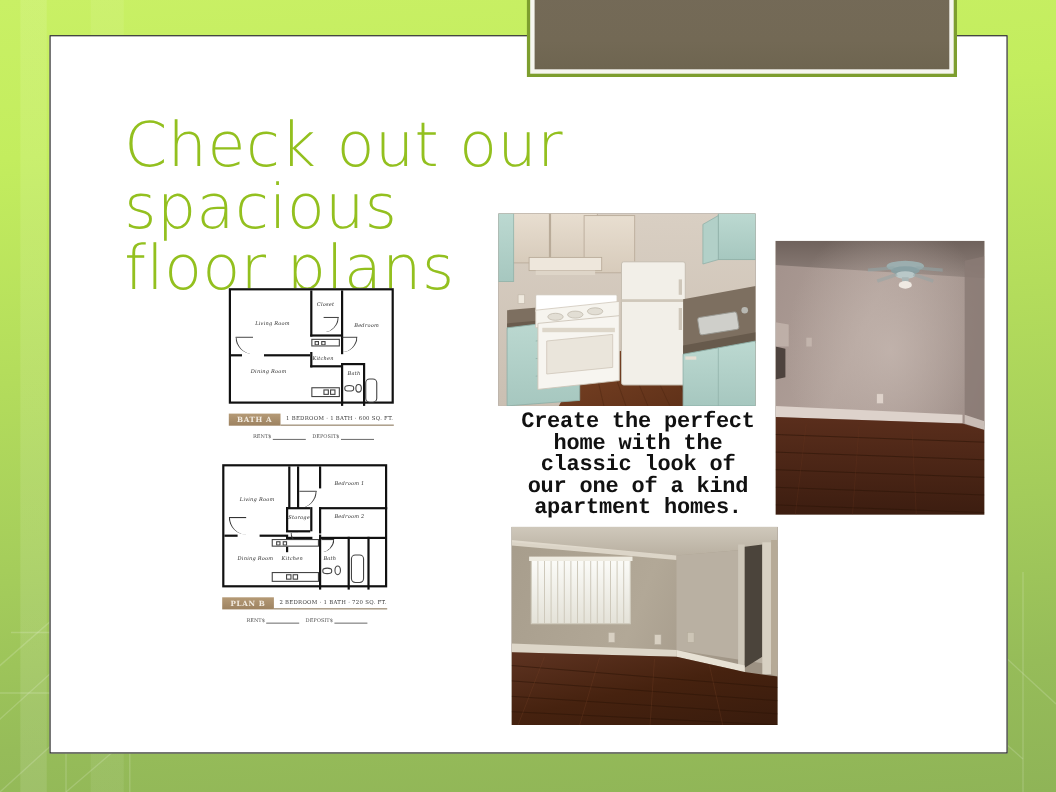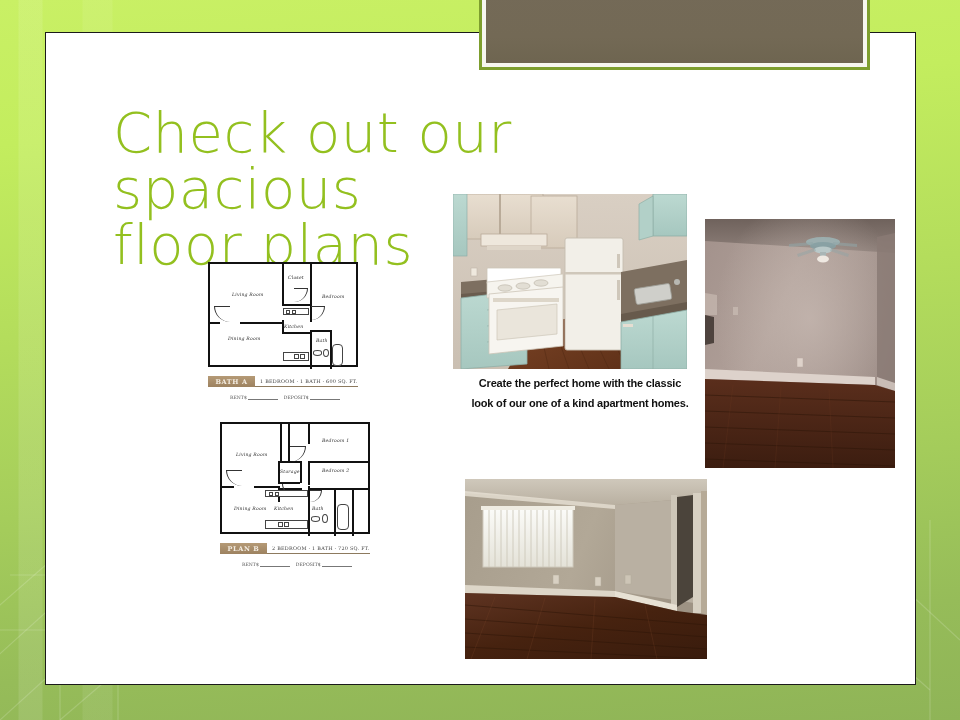--- a/index.html
+++ b/index.html
@@ -75,21 +75,21 @@
     white-space: pre-line;
   }
 
   
   .plan {
     position: absolute;
     width: 150px;
     font-family: "DejaVu Serif", serif;
   }
   #plan-a { left: 208px; top: 262px; }
-  #plan-b { left: 220px; top: 422px; }
+  #plan-b { left: 202px; top: 422px; }
 
   .plan-drawing {
     position: relative;
     width: 150px; height: 105px;
     background: #ffffff;
     border: 2px solid #111;
   }
   .plan-b .plan-drawing { height: 112px; }
 
   .wall   { position: absolute; background: #111; }
@@ -169,23 +169,23 @@
   #photo-kitchen { left: 453px; top: 194px;  width: 234px; height: 175px; }
   #photo-room    { left: 705px; top: 219px;  width: 190px; height: 249px; }
   #photo-living  { left: 465px; top: 479px;  width: 242px; height: 180px; }
 
   
   #caption {
     position: absolute;
     left: 469px; top: 374px;
     width: 222px;
     text-align: center;
-    font-family: Liberation Sans, sans-serif;
+    font-family: Liberation Mono, monospace;
     font-weight: 700;
-    font-size: 11px;
+    font-size: 20px;
     line-height: 19.5px;
     color: #111;
     letter-spacing: -0.2px;
   }
 </style>
 </head>
 <body>
 
 <div id="slide">
 

